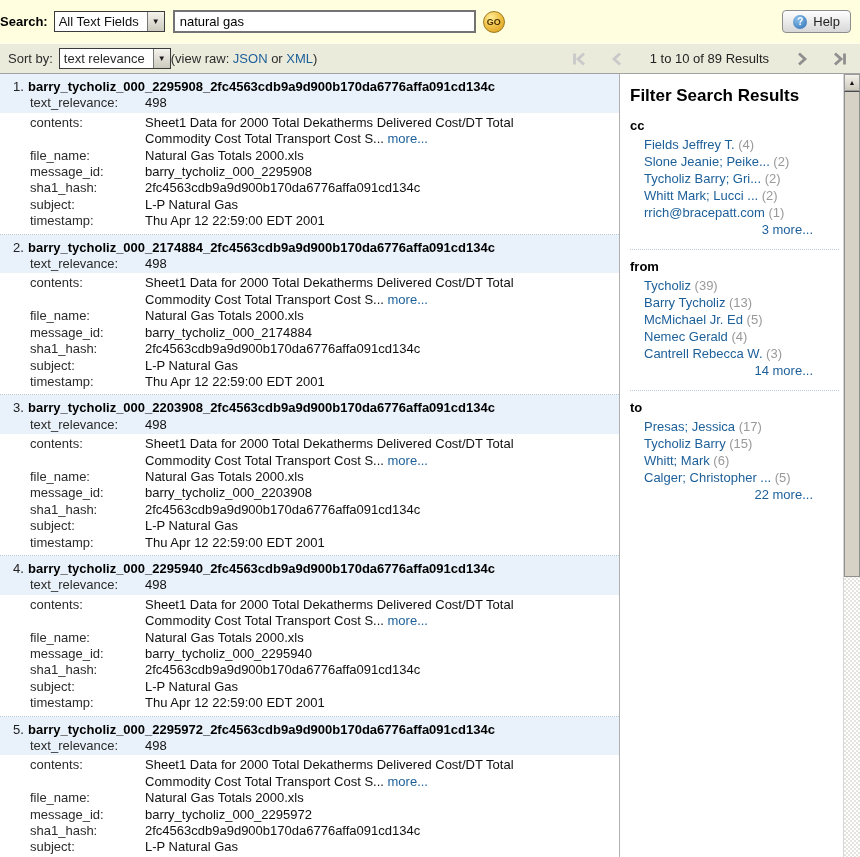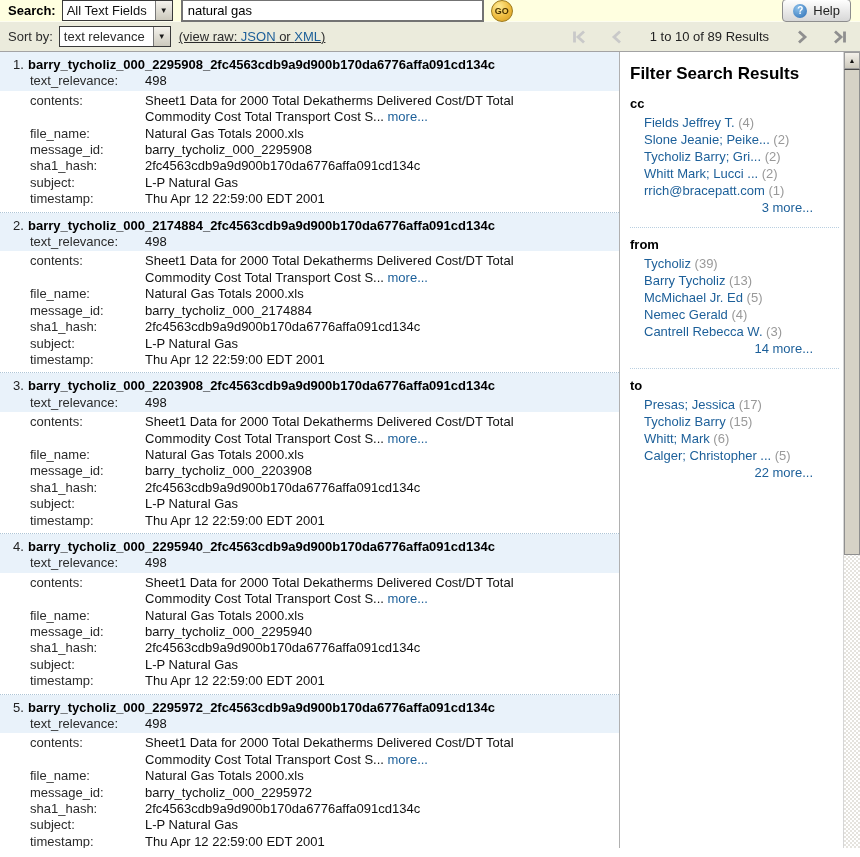--- a/index.html
+++ b/index.html
@@ -8,25 +8,25 @@
     font-family: "Liberation Sans", "DejaVu Sans", sans-serif;
     font-size: 13px;
     color: #111;
     background: #fff;
   }
   a { text-decoration: none; cursor: pointer; }
   .link { color: #1c5f99; }
 
   
   .topbar {
-    height: 22px;
+    height: 44px;
     background: #ffffe0;
     display: flex;
     align-items: center;
-    padding-left: 8px;
+    padding-left: 0;
     border-bottom: 1px solid #fdfdf0;
   }
   .search-label { font-weight: bold; color: #000; margin-right: 6px; }
   .win-select {
     display: inline-flex;
     align-items: center;
     background: #fff;
     border: 1px solid #3a3a3a;
     height: 21px;
     cursor: default;
@@ -78,21 +78,21 @@
   .sortbar {
     height: 30px;
     background: #ebebdc;
     display: flex;
     align-items: center;
     padding-left: 8px;
     border-bottom: 1px solid #a3a3a3;
     color: #2b2b2b;
   }
   .sortbar .sort-label { margin-right: 6px; }
-  .viewraw { margin-left: 8px; white-space: nowrap; text-decoration: underline; }
+  .viewraw { white-space: nowrap; }
   .pagination {
     margin-left: auto; margin-right: 12px;
     display: flex; align-items: center; gap: 22px;
   }
   .pg-icon { display: flex; cursor: pointer; }
   .pg-status { color: #222; padding: 0 3px; }
 
   
   .main { display: flex; height: 796px; }
   .results-col {

